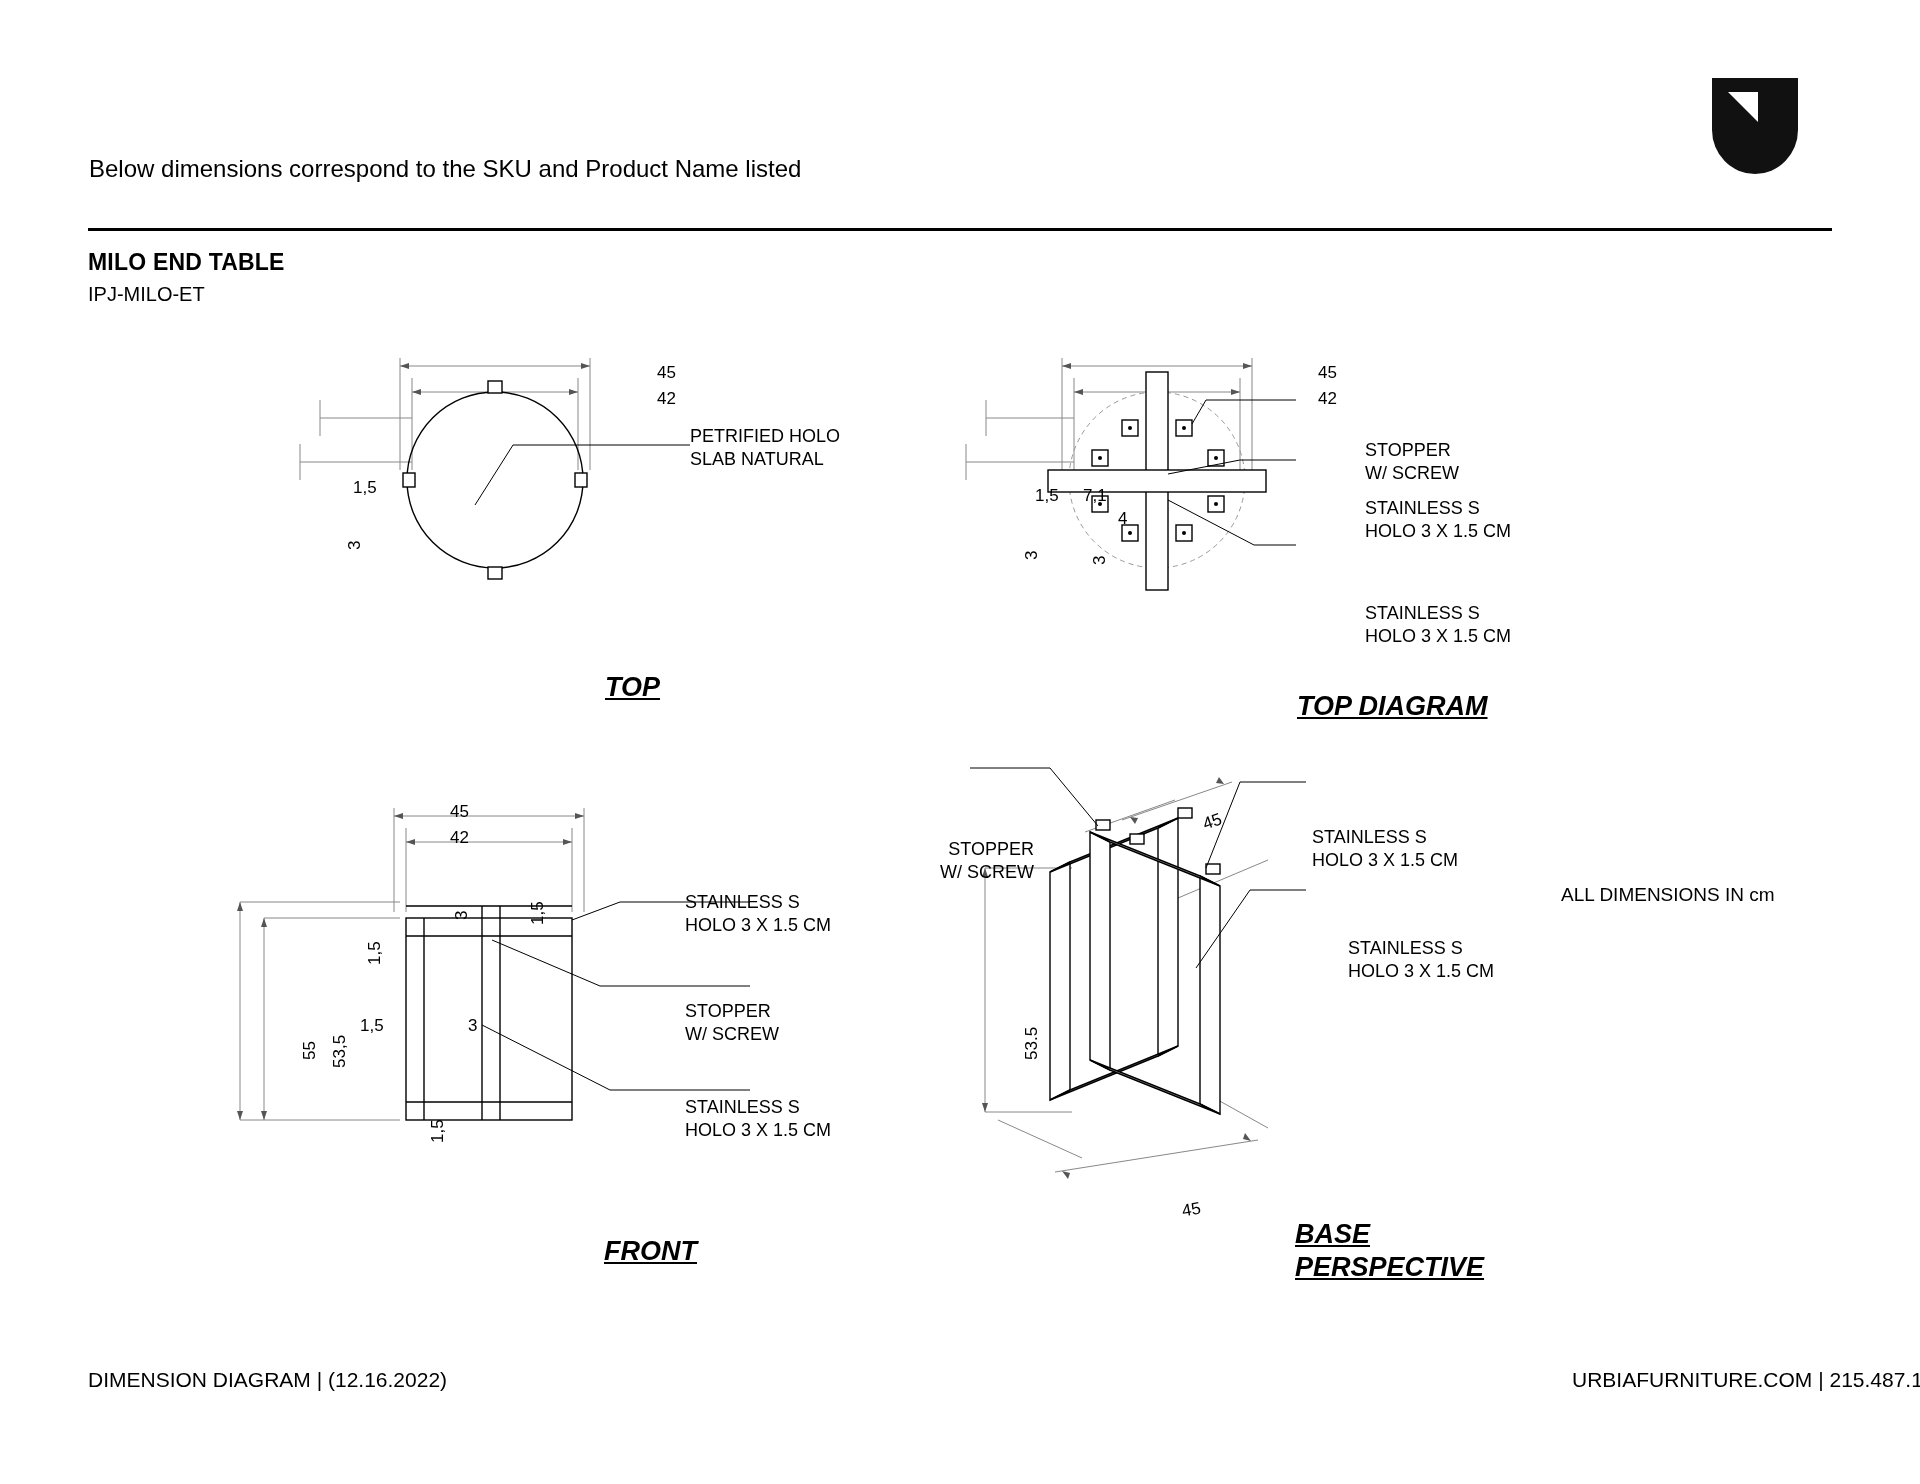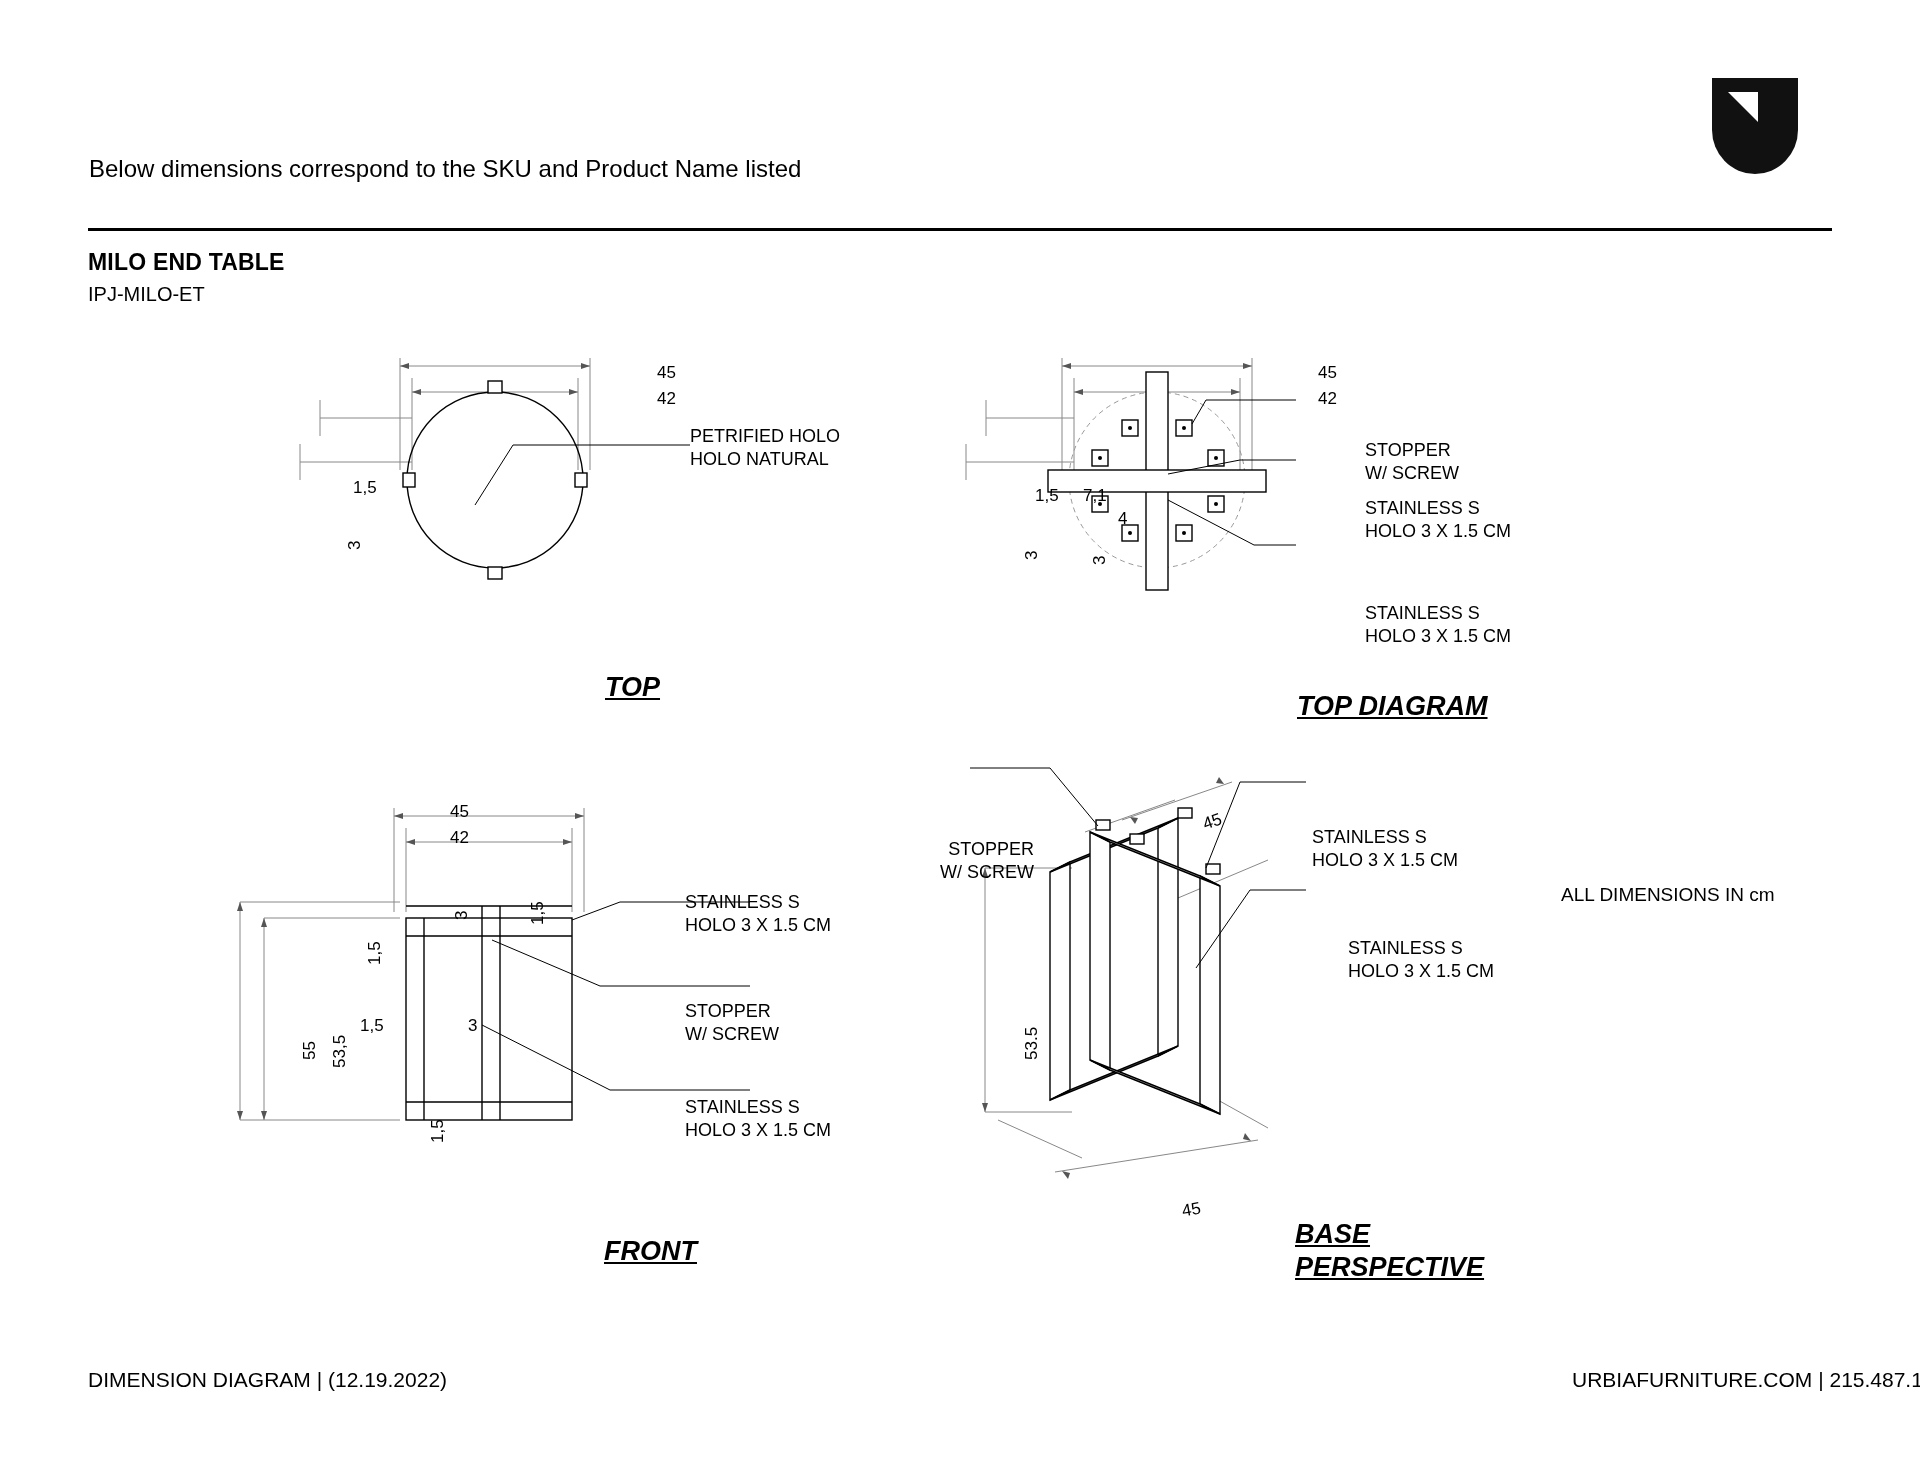--- a/index.html
+++ b/index.html
@@ -172,21 +172,21 @@
       <polyline class="stroke-thin" points="215,165 253,105 430,105"></polyline>
     </svg>
 
     <div class="dim-txt" style="left:657px; top:363px;">45</div>
     <div class="dim-txt" style="left:657px; top:389px;">42</div>
     <div class="dim-txt" style="left:353px; top:478px;">1,5</div>
     <div class="dim-txt-v" style="left:345px; top:550px;">3</div>
 
     <div class="callout" style="left:690px; top:425px;">
       <span>PETRIFIED HOLO</span><br>
-      <span>HOLO NATURAL</span>
+      <span>SLAB NATURAL</span>
     </div>
 
     <div class="view-label" style="left:605px; top:671px;">TOP</div>
   </div>
 
   <div>
     <svg width="560" height="340" style="left:1000px; top:340px;">
 
       <line class="stroke-ext" x1="62" y1="18" x2="62" y2="130"></line>
       <line class="stroke-ext" x1="252" y1="18" x2="252" y2="130"></line>
@@ -382,16 +382,16 @@
       <span>HOLO 3 X 1.5 CM</span>
     </div>
 
     <div class="view-label" style="left:1295px; top:1218px;">
       <span>BASE</span><br>
       <span>PERSPECTIVE</span>
     </div>
   </div>
 
   <div id="all-dims">ALL DIMENSIONS IN cm</div>
-  <div id="footer-left">DIMENSION DIAGRAM | (12.19.2022)</div>
+  <div id="footer-left">DIMENSION DIAGRAM | (12.16.2022)</div>
   <div id="footer-right">URBIAFURNITURE.COM  |  215.487.1515</div>
 
 </div>
 
 </body></html>

